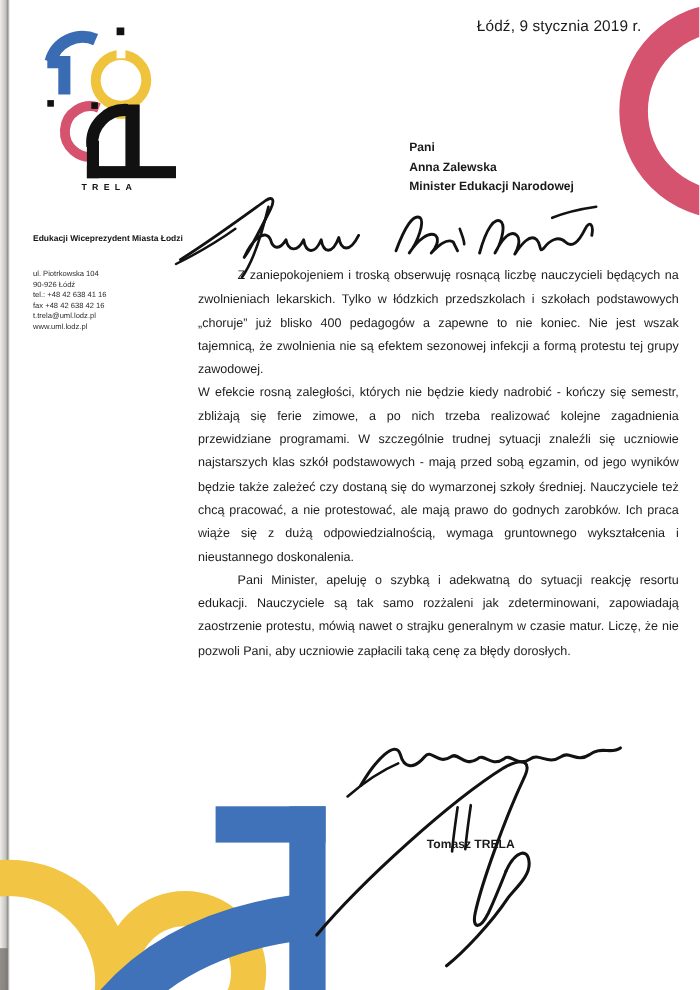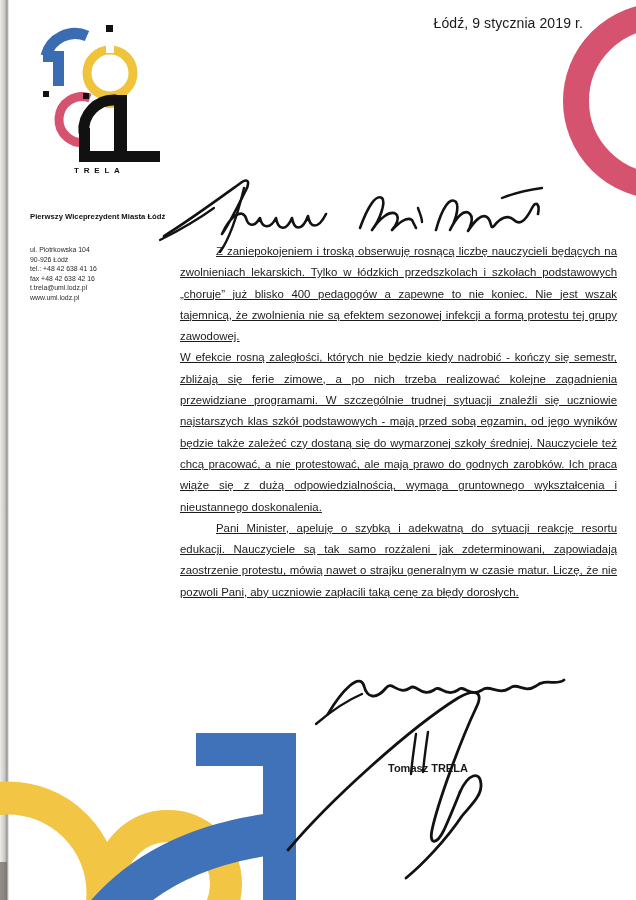--- a/index.html
+++ b/index.html
@@ -33,21 +33,21 @@
   .recipient {
     position:absolute; left:372px; top:125px; font-size:11px; font-weight:700; line-height:18px;
   }
 
   .salutation-svg { position:absolute; left:150px; top:168px; }
 
   .body-text {
     position:absolute; left:180px; top:241px; width:437px;
     font-size:11.4px; line-height:21.3px; text-align:justify; color:#1c1c1c;
   }
-  .body-text p { margin:0;text-decoration:underline; }
+  .body-text p { margin:0; }
   .body-text p.indent { text-indent:36px; }
 
   .signature-svg { position:absolute; left:270px; top:650px; z-index:3; }
   .signer-name { position:absolute; left:388px; top:762px; font-size:11px; font-weight:700; z-index:2; }
 
   .ring-svg { position:absolute; left:560px; top:0; }
   .footer-svg { position:absolute; left:0; top:698px; }
 
   .hand { fill:none; stroke:#121212; stroke-linecap:round; stroke-linejoin:round; }
 </style>
@@ -81,30 +81,35 @@
     <rect x="84" y="75" width="13" height="60" fill="#111111"></rect>
 
     <rect x="13" y="71" width="6" height="6" fill="#111111"></rect>
     <rect x="53" y="73" width="6" height="6" fill="#111111"></rect>
     <rect x="50" y="115" width="6" height="6" fill="#111111"></rect>
   </svg>
   <div class="logo-tagline">TRELA</div>
 
   <div class="date-line">Łódź, 9 stycznia 2019 r.</div>
 
-  <div class="sender-title">Pierwszy Wiceprezydent Miasta Łódź</div>
+  <div class="sender-title">Edukacji Wiceprezydent Miasta Łodzi</div>
   <div class="sender-address">
     <div>ul. Piotrkowska 104</div>
     <div>90-926 Łódź</div>
     <div>tel.: +48 42 638 41 16</div>
     <div>fax +48 42 638 42 16</div>
     <div>t.trela@uml.lodz.pl</div>
     <div>www.uml.lodz.pl</div>
   </div>
 
+  <div class="recipient">
+    <div>Pani</div>
+    <div>Anna Zalewska</div>
+    <div>Minister Edukacji Narodowej</div>
+  </div>
 
   <svg class="salutation-svg" width="400" height="85" viewBox="0 0 400 85">
     <path class="hand" stroke-width="2.6" d="M 14 68 C 40 52, 78 24, 92 14 C 98 10, 100 14, 96 22 C 88 38, 78 58, 72 66 C 80 48, 92 40, 96 50 C 98 58, 104 60, 110 50 C 112 60, 120 62, 126 50 C 128 62, 136 64, 142 50 C 144 62, 152 64, 158 48 C 160 60, 168 62, 176 46"></path>
     <path class="hand" stroke-width="2.2" d="M 10 72 C 30 62, 50 50, 64 40"></path>
     <path class="hand" stroke-width="2.4" d="M 94 20 C 88 45, 80 70, 70 84"></path>
     <path class="hand" stroke-width="2.6" d="M 210 60 C 218 38, 226 26, 232 30 C 236 34, 230 52, 222 62 C 230 50, 240 42, 246 46 C 250 50, 246 58, 242 62 C 248 56, 256 48, 262 52 L 266 60"></path>
     <path class="hand" stroke-width="2.4" d="M 268 40 C 270 46, 272 50, 272 54"></path>
     <path class="hand" stroke-width="2.6" d="M 286 62 C 292 40, 300 28, 306 34 C 310 40, 304 56, 300 62 C 306 50, 314 40, 320 46 C 324 50, 320 60, 318 63 C 324 54, 332 44, 338 50 C 342 54, 340 62, 344 58 C 350 50, 358 46, 364 52 C 370 58, 376 52, 382 40 C 386 32, 390 36, 388 46"></path>
     <path class="hand" stroke-width="2.4" d="M 352 30 C 362 26, 378 22, 392 20"></path>
   </svg>

